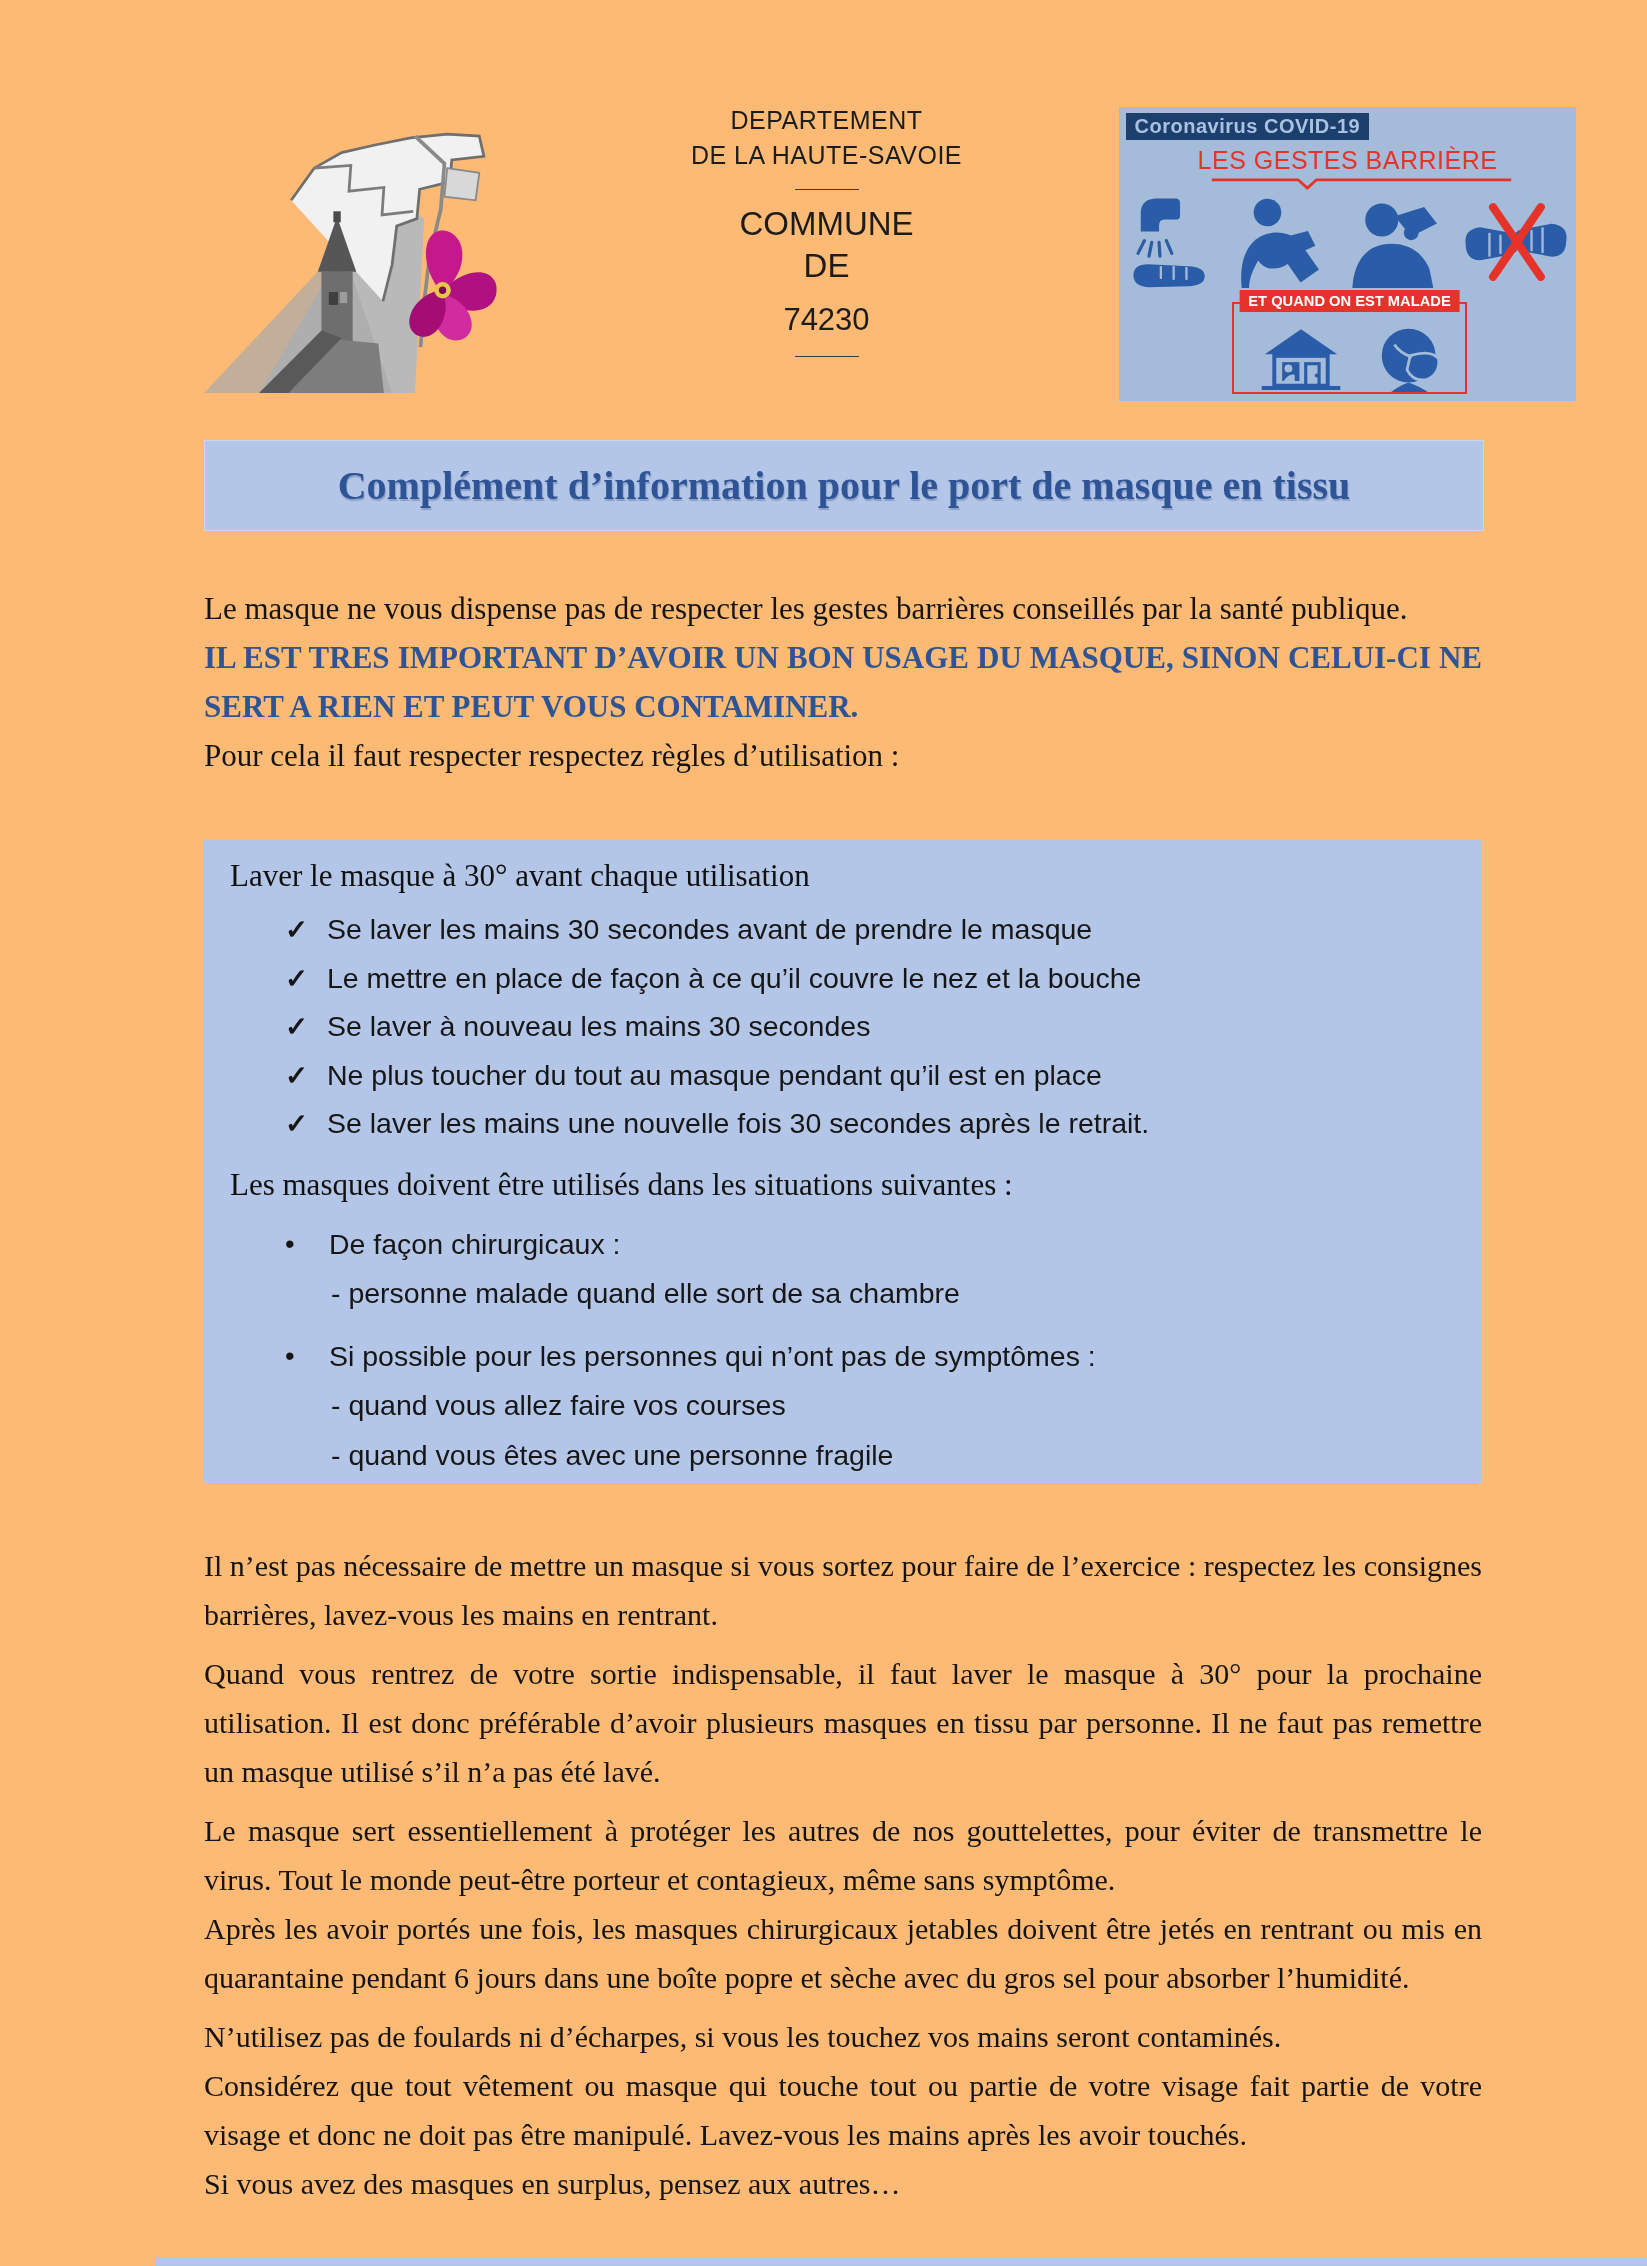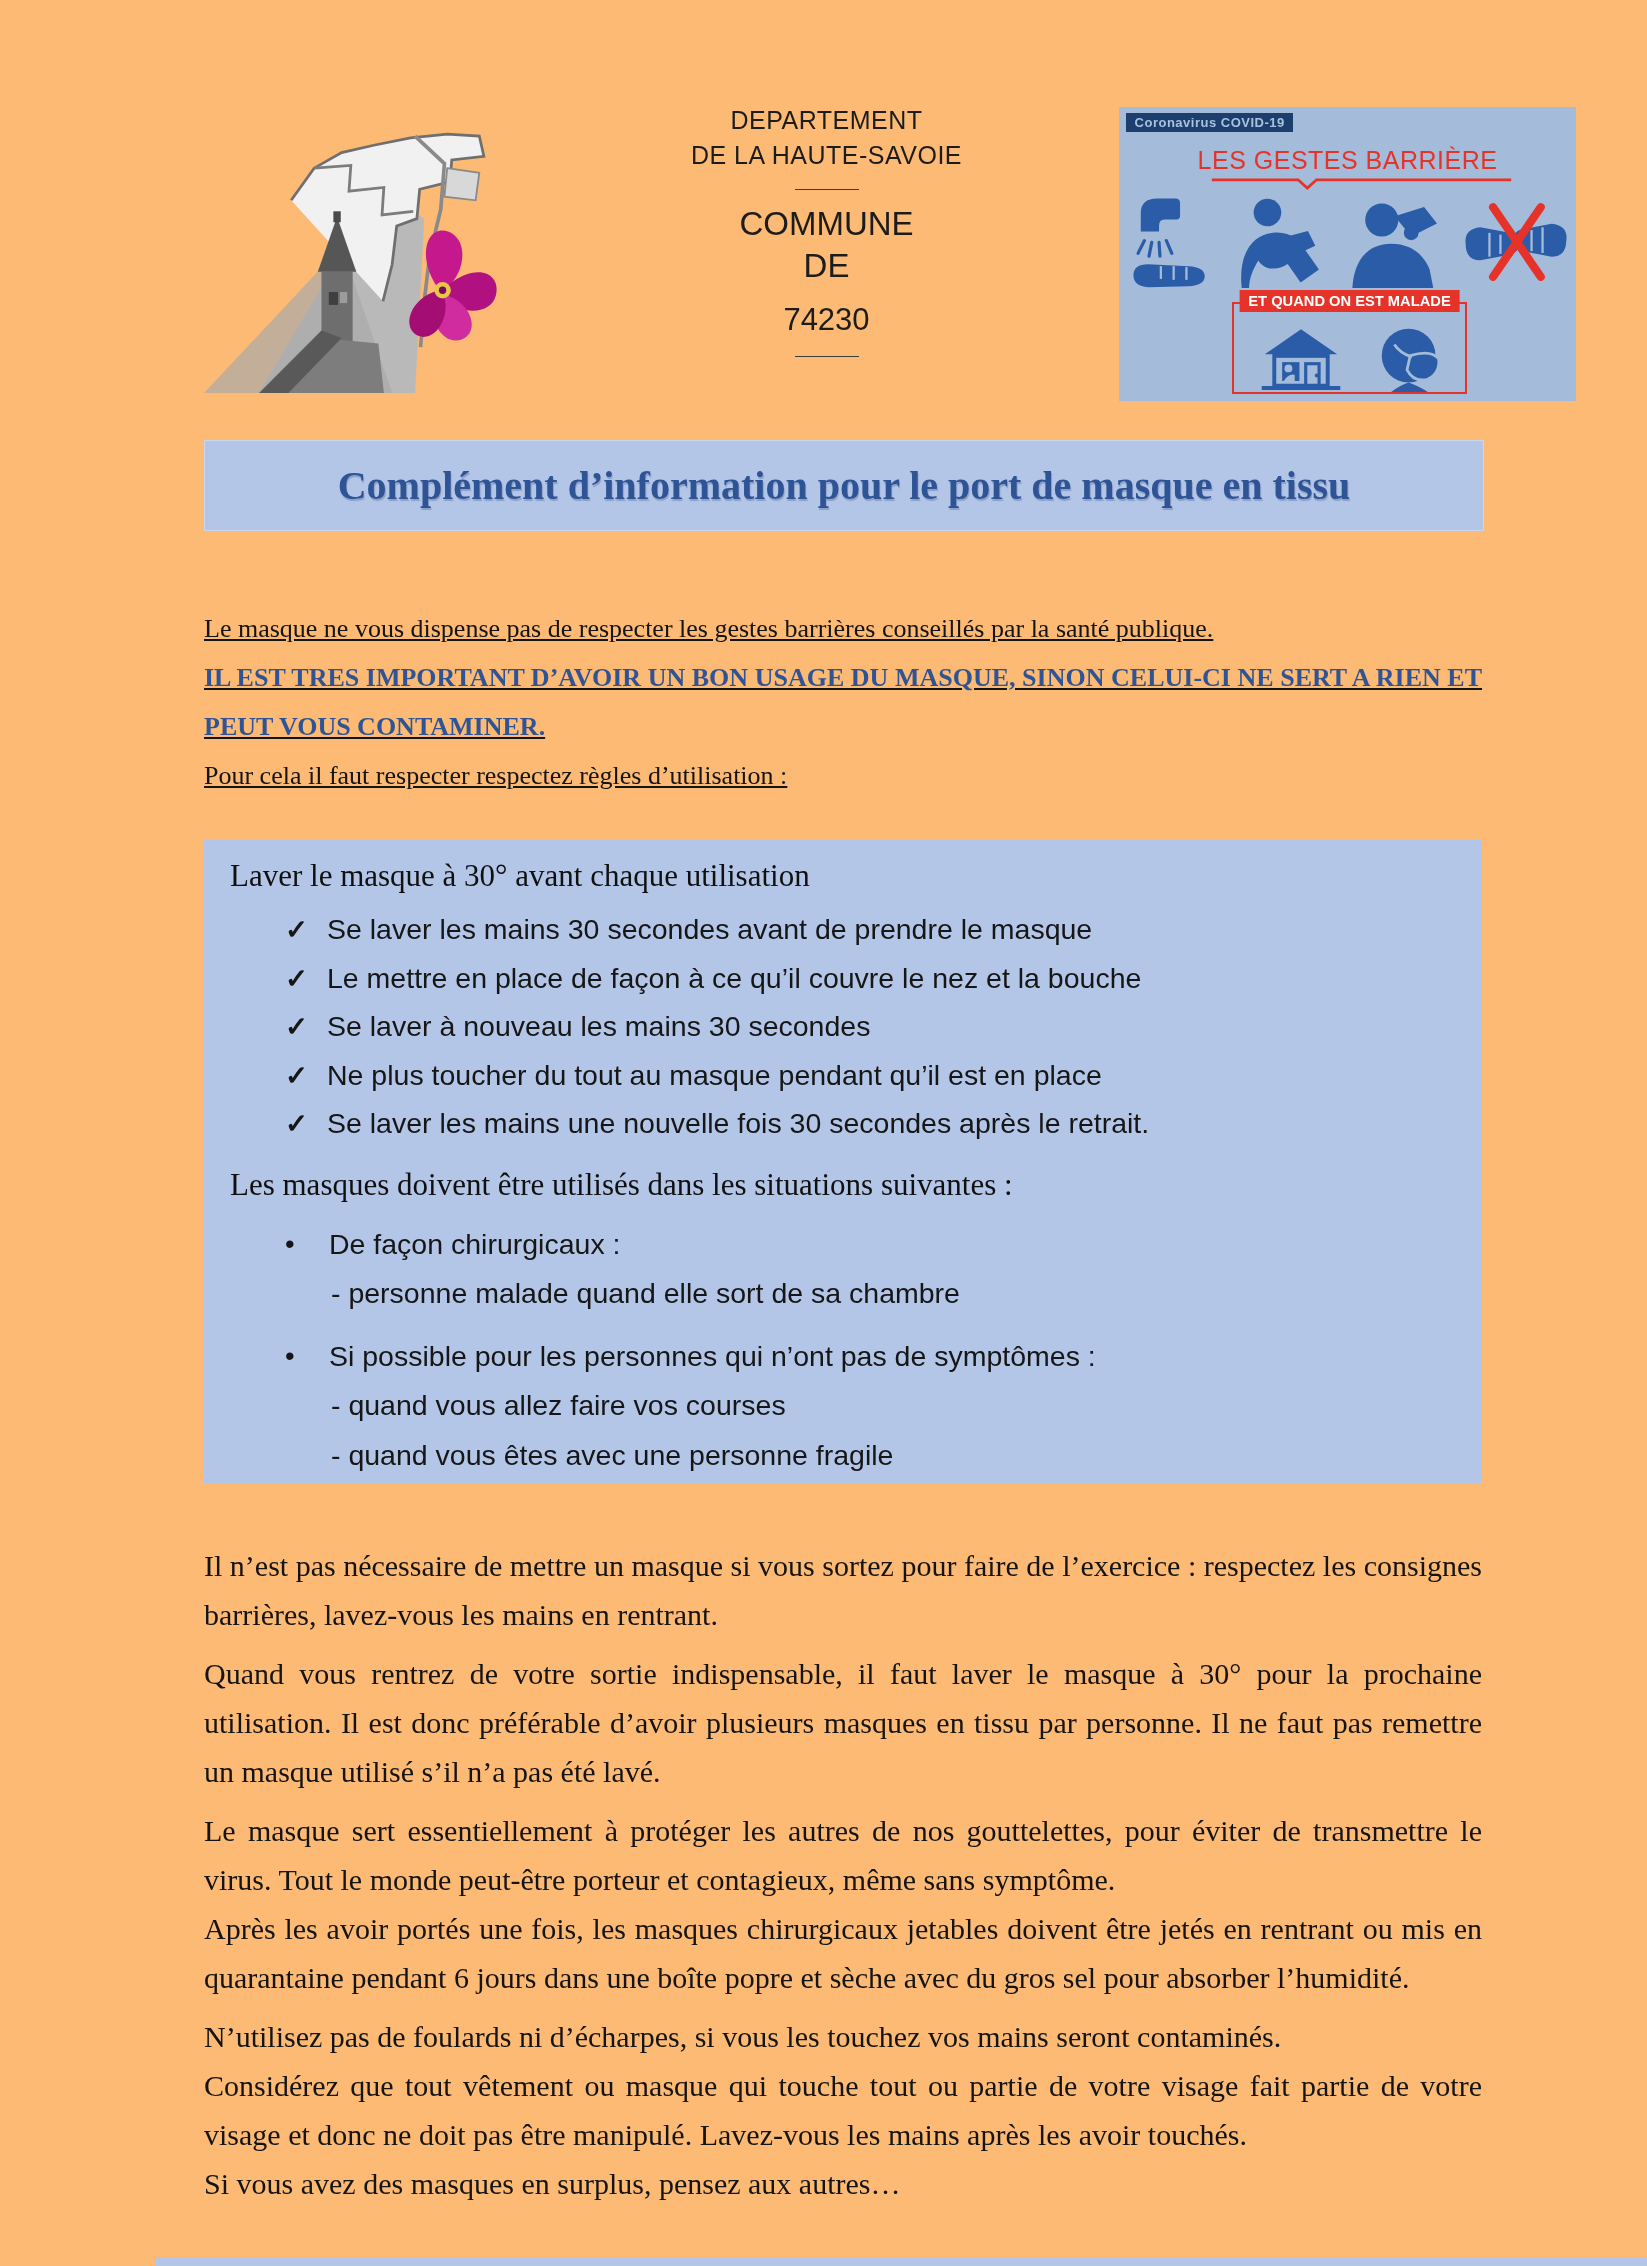--- a/index.html
+++ b/index.html
@@ -21,21 +21,21 @@
   .commune-name { font-size:37px; line-height:46px; font-weight:bold; margin-top:5.5px; }
   .postal { font-size:31px; line-height:40px; margin-top:13px; }
 
   
   .poster {
     position:absolute; left:1119px; top:107px; width:457px; height:294px;
     background:#a4bbd9; font-family:"Liberation Sans", sans-serif; overflow:hidden;
   }
   .poster-badge {
     position:absolute; left:7.3px; top:6.4px; background:#1d3f6e; color:#a9c2e0;
-    font-size:13px; font-weight:bold; padding:1.8px 8.3px; letter-spacing:0.5px;
+    font-size:20px; font-weight:bold; padding:1.8px 8.3px; letter-spacing:0.5px;
   }
   .poster-title {
     position:absolute; left:0; right:0; top:39px; text-align:center;
     color:#e6332a; font-size:25px; font-weight:400; letter-spacing:0.5px;
   }
   .poster-underline { position:absolute; left:91px; top:70px; width:303px; height:13px; }
   .gesture-row {
     position:absolute; left:9.2px; top:84px; right:5.5px; height:101px;
     display:flex; justify-content:space-between; align-items:center;
   }
@@ -57,22 +57,22 @@
     background:#b4c6e7; border:0.9px solid #c9d6ee;
     display:flex; align-items:center; justify-content:center;
   }
   .banner-title {
     font-family:"Liberation Serif", serif; font-weight:bold; font-size:40px;
     color:#2f5496; text-shadow:0.9px 1.8px 0.9px rgba(90,110,160,0.45);
   }
 
   
   .intro {
-    position:absolute; left:204px; top:604px; width:1278px;
-    font-size:26px; line-height:49px; text-align:justify;text-decoration:underline;
+    position:absolute; left:204px; top:584px; width:1278px;
+    font-size:31px; line-height:49px; text-align:justify;
   }
   .important-notice { color:#2f5496; font-weight:bold; }
 
   
   .rules-box {
     position:absolute; left:204px; top:840px; width:1278px; height:643px;
     background:#b4c6e7; box-sizing:border-box; padding:16px 31px 0 26px;
   }
   .rules-heading { font-size:31px; line-height:40px; color:#101010; }
   .check-list { margin-top:18.4px; }

